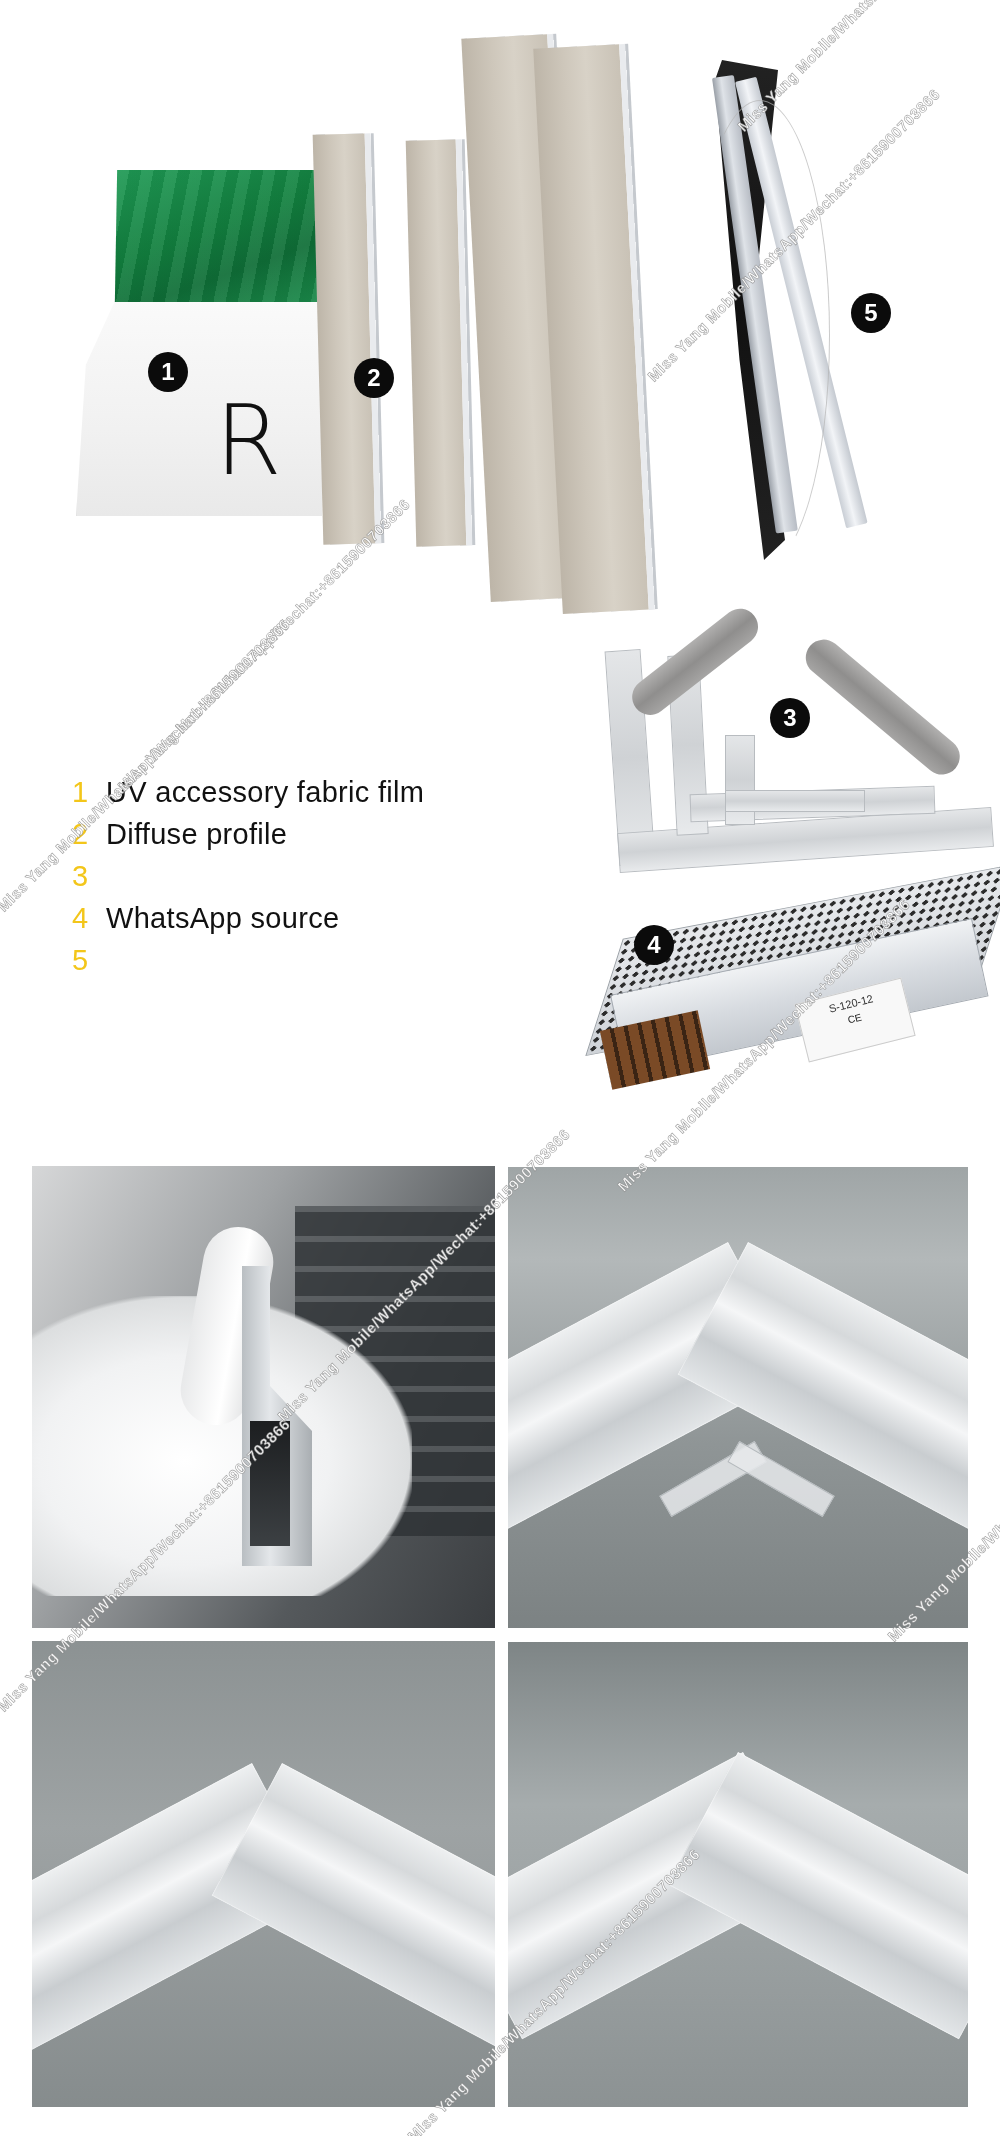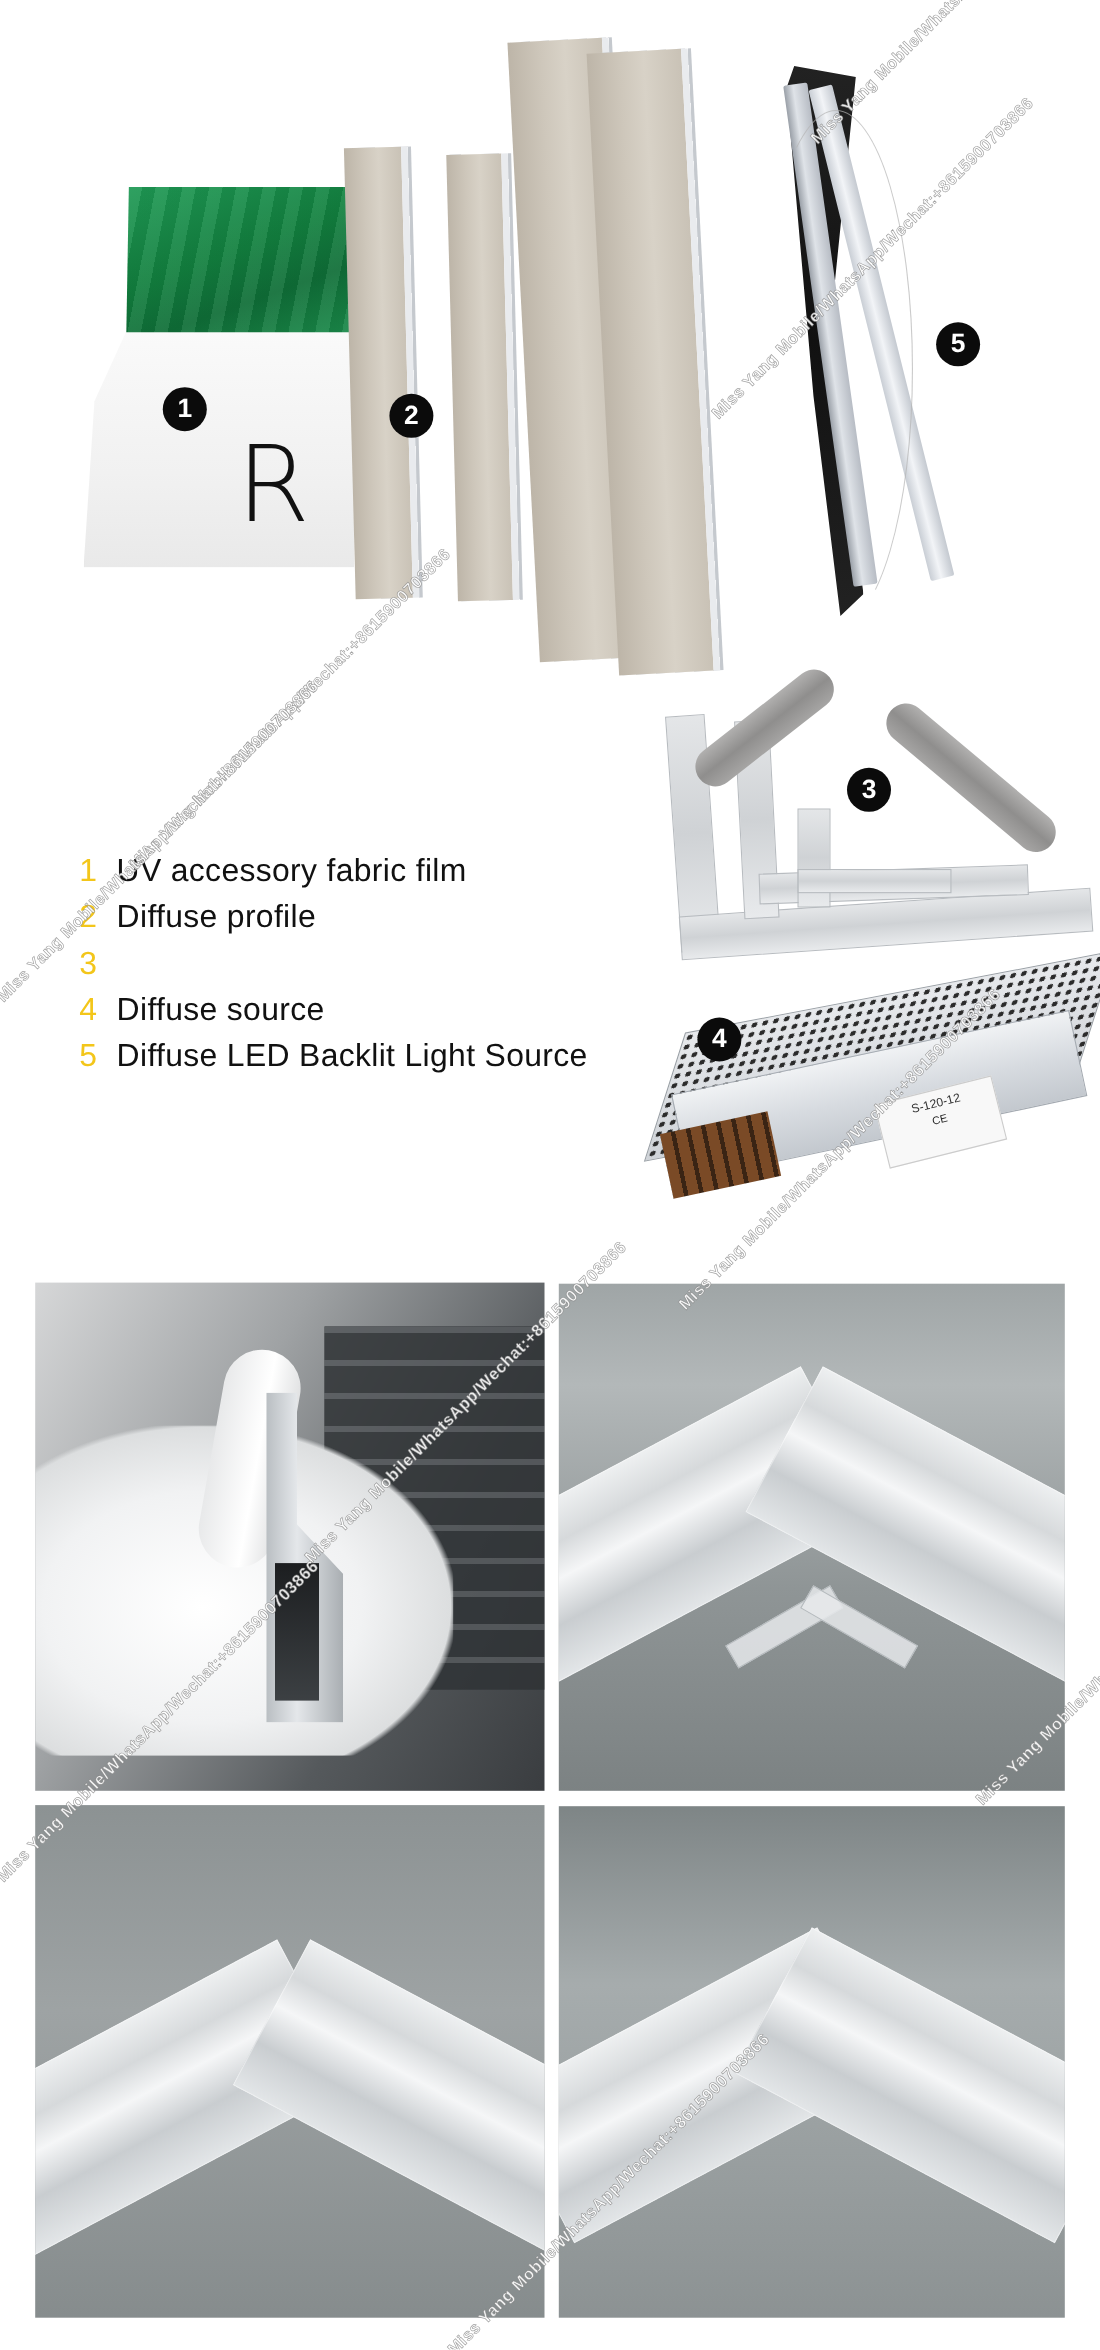--- a/index.html
+++ b/index.html
@@ -229,25 +229,24 @@
   </div>
   <div class="legend-item">
     <span class="legend-num">2</span>
     <span class="legend-text">Diffuse profile</span>
   </div>
   <div class="legend-item">
     <span class="legend-num">3</span>
   </div>
   <div class="legend-item">
     <span class="legend-num">4</span>
-    <span class="legend-text">Diffuse source</span>
+    <span class="legend-text">WhatsApp source</span>
   </div>
   <div class="legend-item">
     <span class="legend-num">5</span>
-    <span class="legend-text">Diffuse LED Backlit Light Source</span>
   </div>
 </div>
 
 <div class="abs photo ph1">
   <div class="bricks"></div>
   <div class="glove"></div>
   <div class="glove-thumb"></div>
   <div class="profile-section"></div>
   <div class="profile-cavity"></div>
 </div>

